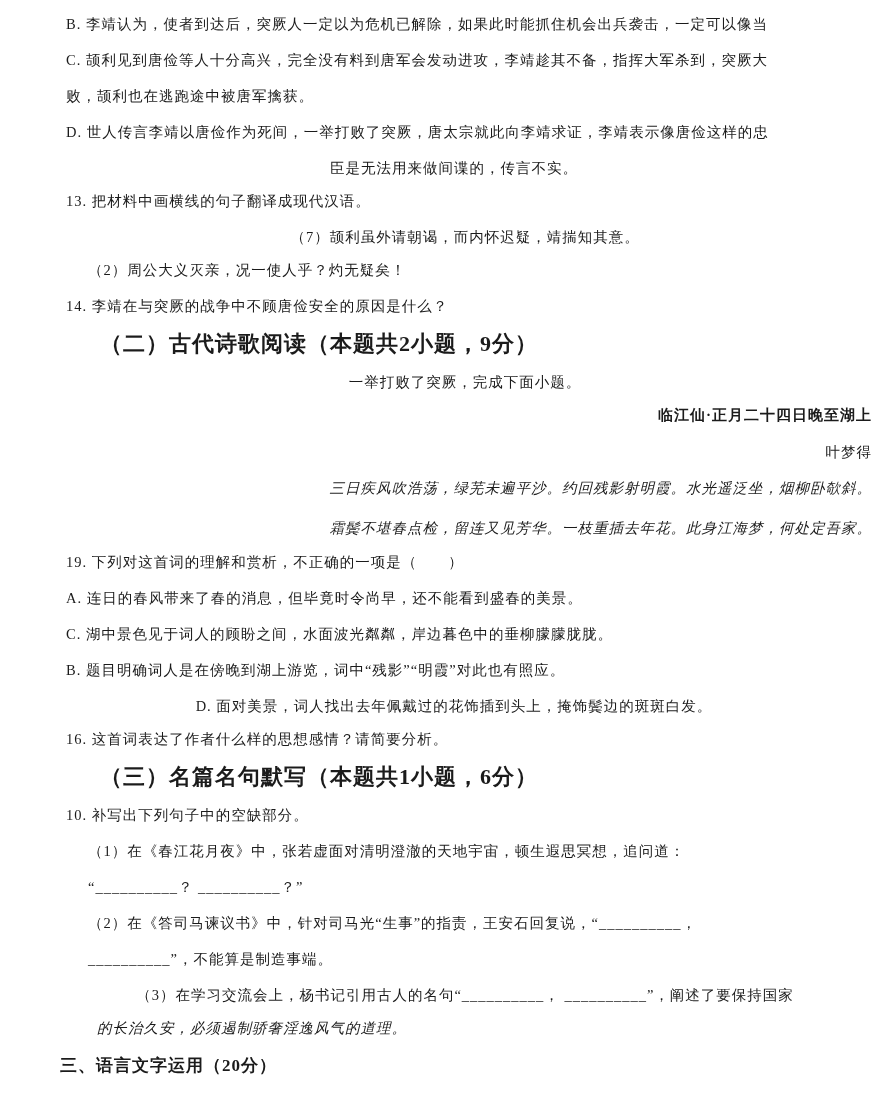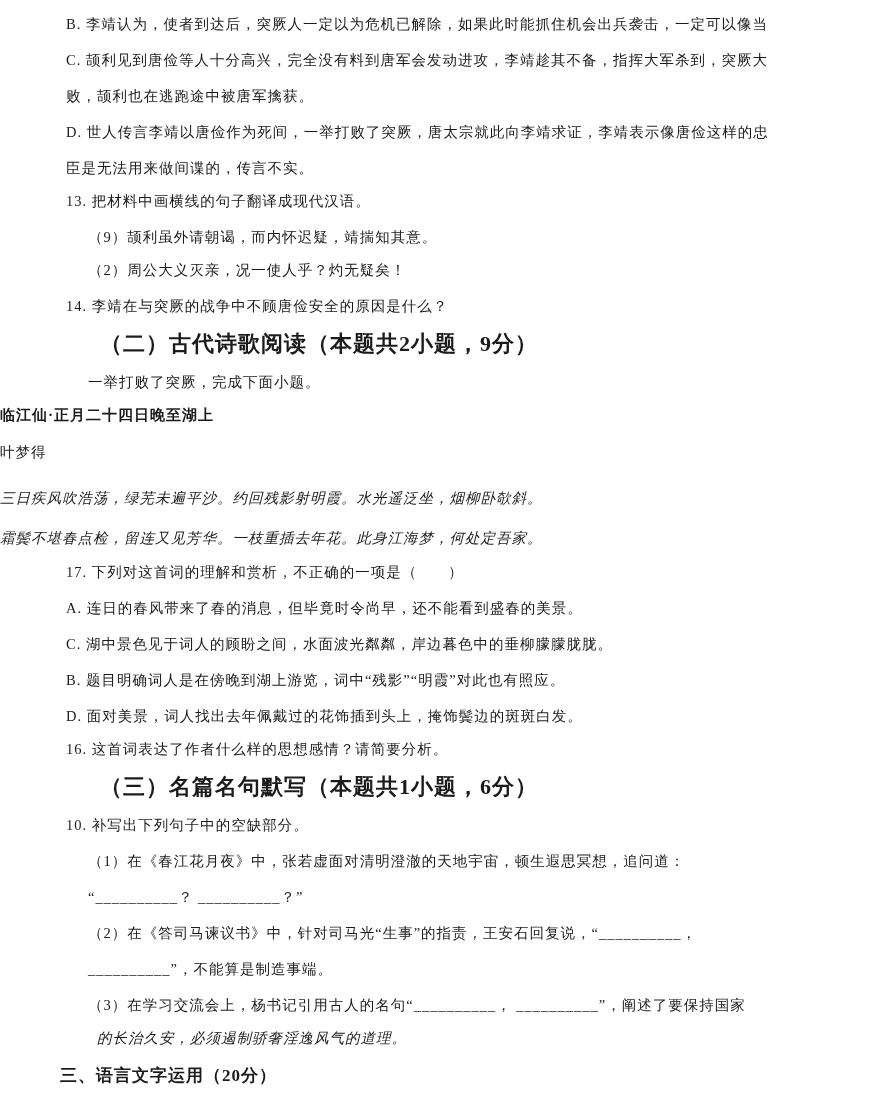--- a/index.html
+++ b/index.html
@@ -20,79 +20,79 @@
   }
   .line {
     font-size: 14.5px;
     line-height: 21px;
     margin: 0 30px 15px 66px;
     letter-spacing: 1px;
     white-space: nowrap;
   }
   .indent { margin-left: 88px; }
   .indent2 { margin-left: 97px; font-style: italic; }
-  .tight { margin-bottom: 12px; }
+  .tight { margin-bottom: 12px; text-align: center; }
   .heading {
     font-weight: bold;
     font-size: 22px;
     line-height: 24px;
     margin: 2px 0 16px 100px;
     letter-spacing: 1px;
   }
   .heading-major {
     font-weight: bold;
     font-size: 17px;
     line-height: 24px;
     margin: 4px 0 0 60px;
     letter-spacing: 1px;
   }
   .center {
-    text-align: left;
+    text-align: right;
     margin-left: 0;
     margin-right: 0;
   }
   .poem-title {
     font-weight: bold;
     font-size: 15px;
     margin-bottom: 16px;
   }
-  .author { margin-bottom: 25px; }
+  .author { margin-bottom: 15px; }
   .kai {
     font-style: italic;
     margin-bottom: 19px;
     margin-top: 8px;
   }
   .kai-last { margin-bottom: 13px; }
 </style>
 </head>
 <body>
 
 <div class="page">
 
   <div class="line">B. 李靖认为，使者到达后，突厥人一定以为危机已解除，如果此时能抓住机会出兵袭击，一定可以像当</div>
   <div class="line">C. 颉利见到唐俭等人十分高兴，完全没有料到唐军会发动进攻，李靖趁其不备，指挥大军杀到，突厥大</div>
   <div class="line">败，颉利也在逃跑途中被唐军擒获。</div>
   <div class="line">D. 世人传言李靖以唐俭作为死间，一举打败了突厥，唐太宗就此向李靖求证，李靖表示像唐俭这样的忠</div>
   <div class="line tight">臣是无法用来做间谍的，传言不实。</div>
 
   <div class="line">13. 把材料中画横线的句子翻译成现代汉语。</div>
-  <div class="line indent tight">（9）颉利虽外请朝谒，而内怀迟疑，靖揣知其意。</div>
+  <div class="line indent tight">（7）颉利虽外请朝谒，而内怀迟疑，靖揣知其意。</div>
   <div class="line indent">（2）周公大义灭亲，况一使人乎？灼无疑矣！</div>
 
   <div class="line">14. 李靖在与突厥的战争中不顾唐俭安全的原因是什么？</div>
 
   <div class="heading">（二）古代诗歌阅读（本题共2小题，9分）</div>
   <div class="line indent tight">一举打败了突厥，完成下面小题。</div>
 
   <div class="line center poem-title">临江仙·正月二十四日晚至湖上</div>
   <div class="line center author">叶梦得</div>
   <div class="line center kai">三日疾风吹浩荡，绿芜未遍平沙。约回残影射明霞。水光遥泛坐，烟柳卧欹斜。</div>
   <div class="line center kai kai-last">霜鬓不堪春点检，留连又见芳华。一枝重插去年花。此身江海梦，何处定吾家。</div>
 
-  <div class="line">17. 下列对这首词的理解和赏析，不正确的一项是（　　）</div>
+  <div class="line">19. 下列对这首词的理解和赏析，不正确的一项是（　　）</div>
   <div class="line">A. 连日的春风带来了春的消息，但毕竟时令尚早，还不能看到盛春的美景。</div>
   <div class="line">C. 湖中景色见于词人的顾盼之间，水面波光粼粼，岸边暮色中的垂柳朦朦胧胧。</div>
   <div class="line">B. 题目明确词人是在傍晚到湖上游览，词中“残影”“明霞”对此也有照应。</div>
   <div class="line tight">D. 面对美景，词人找出去年佩戴过的花饰插到头上，掩饰鬓边的斑斑白发。</div>
 
   <div class="line">16. 这首词表达了作者什么样的思想感情？请简要分析。</div>
 
   <div class="heading">（三）名篇名句默写（本题共1小题，6分）</div>
   <div class="line">10. 补写出下列句子中的空缺部分。</div>
   <div class="line indent">（1）在《春江花月夜》中，张若虚面对清明澄澈的天地宇宙，顿生遐思冥想，追问道：</div>

